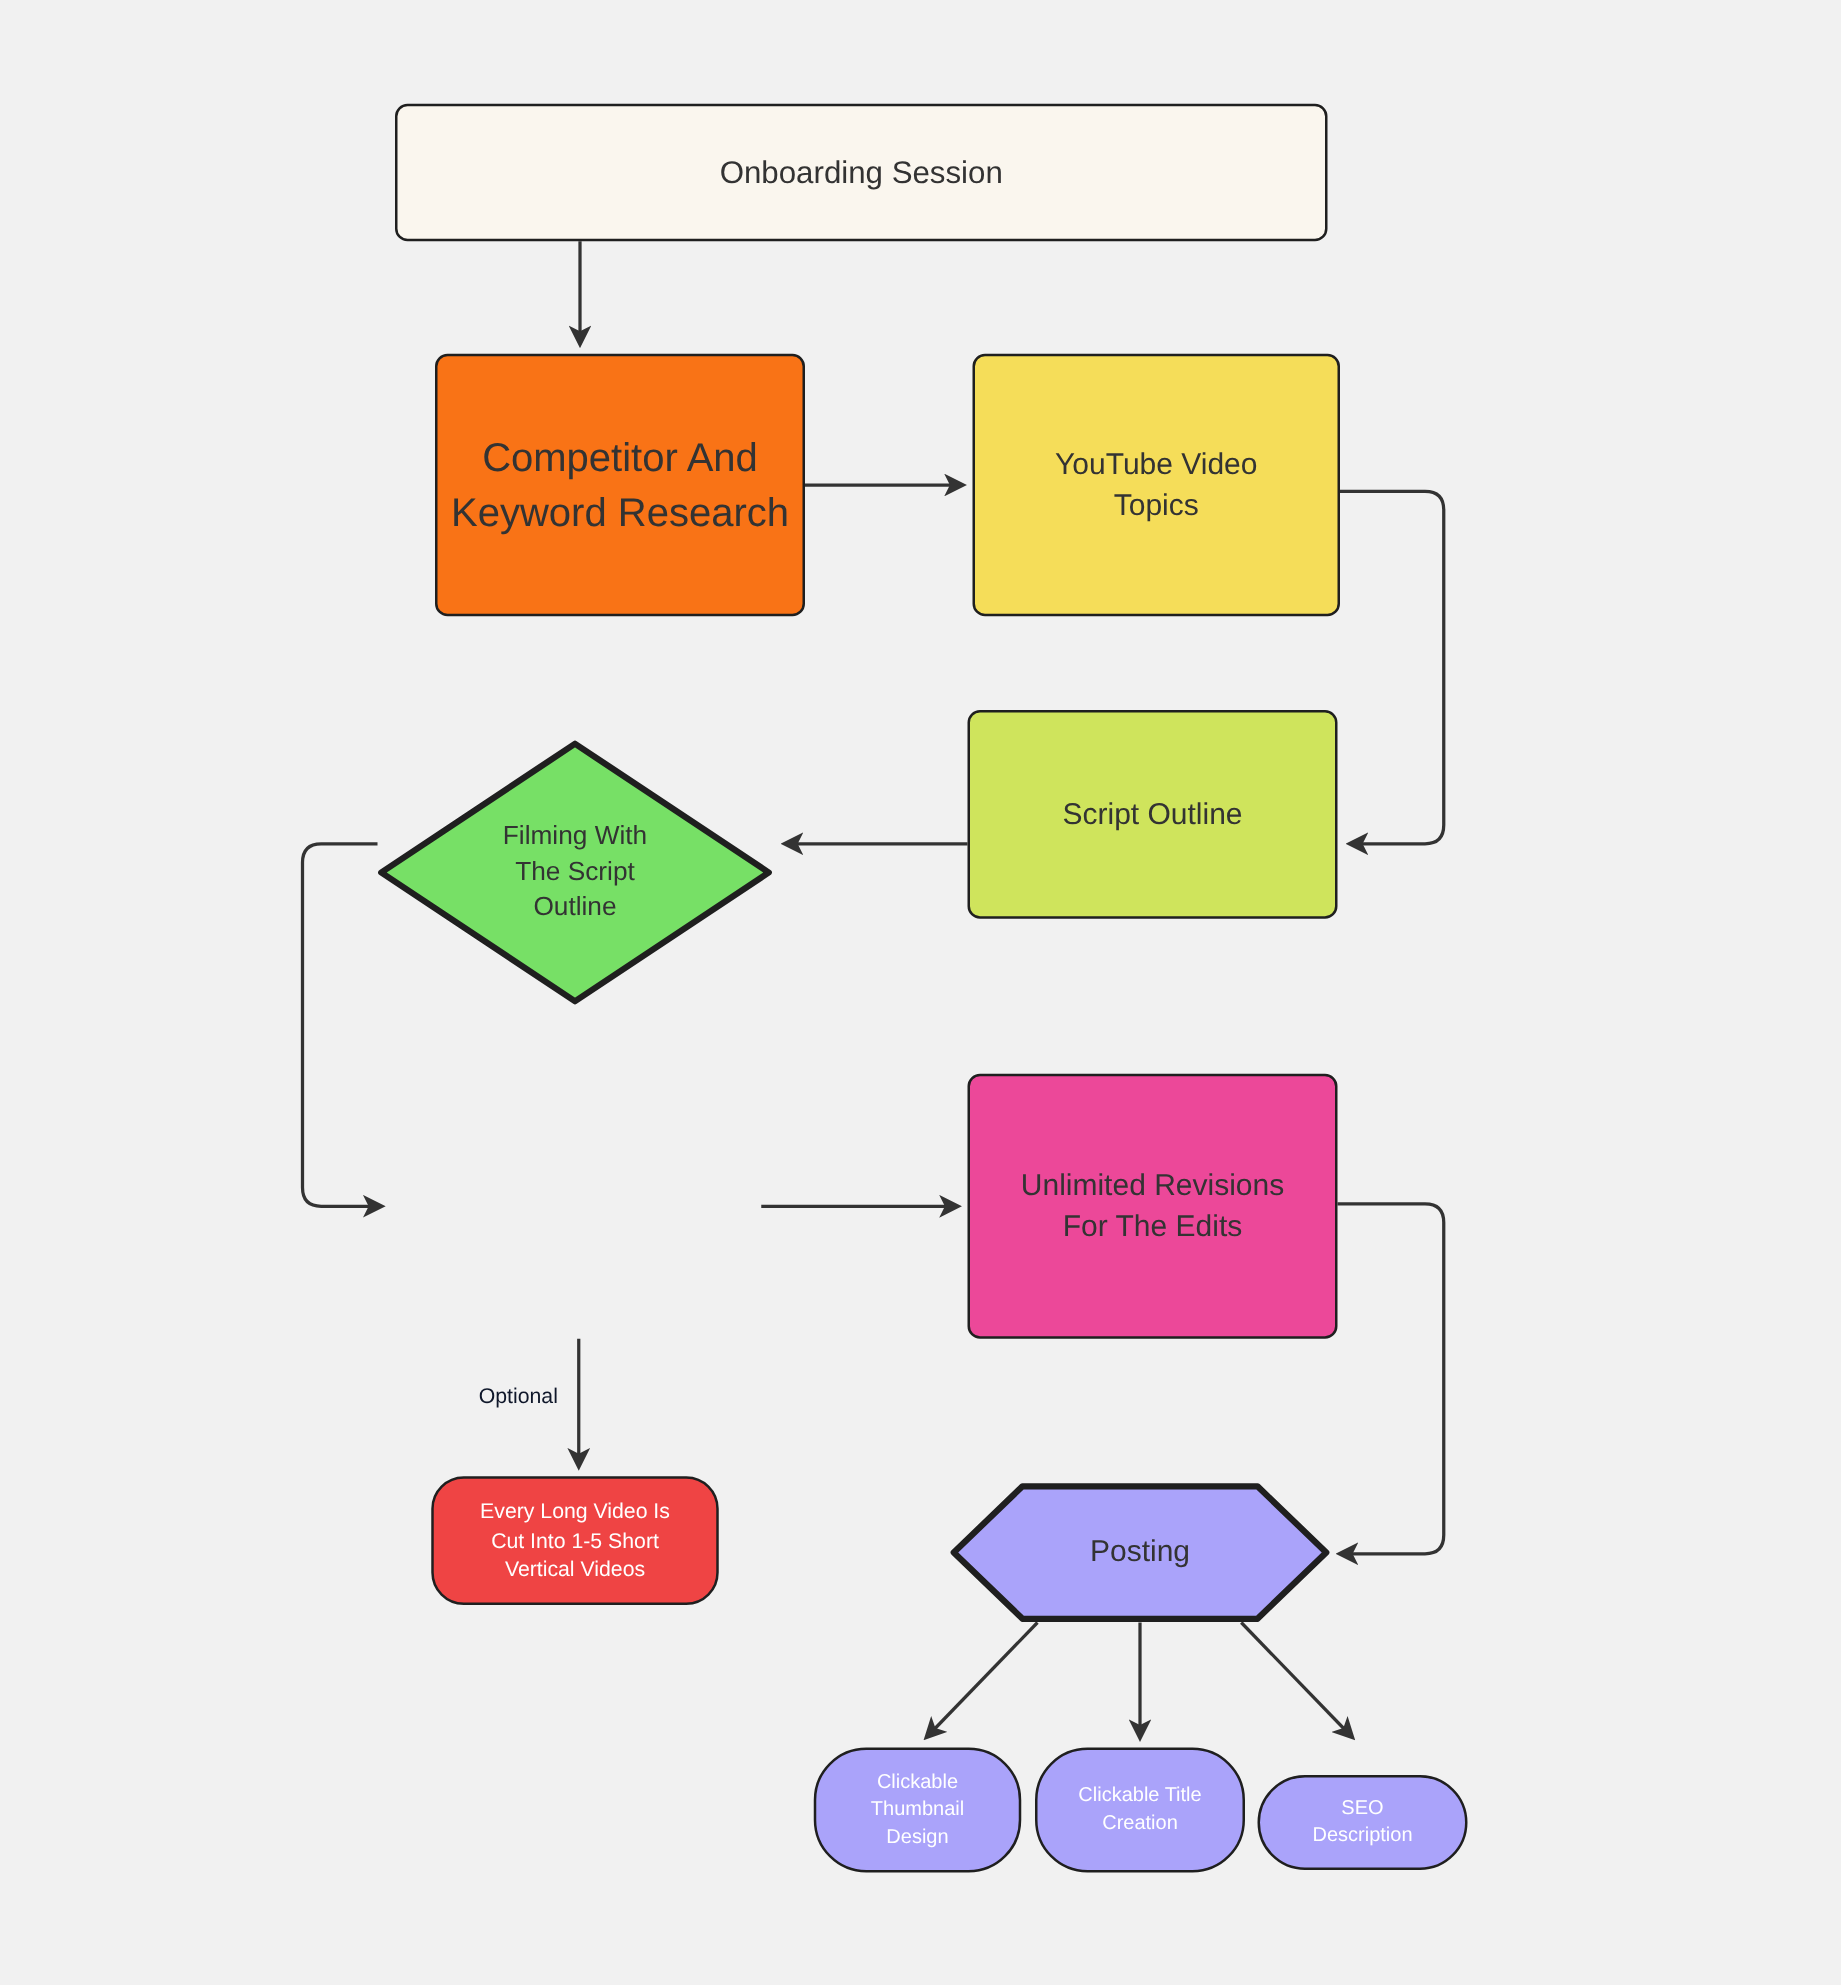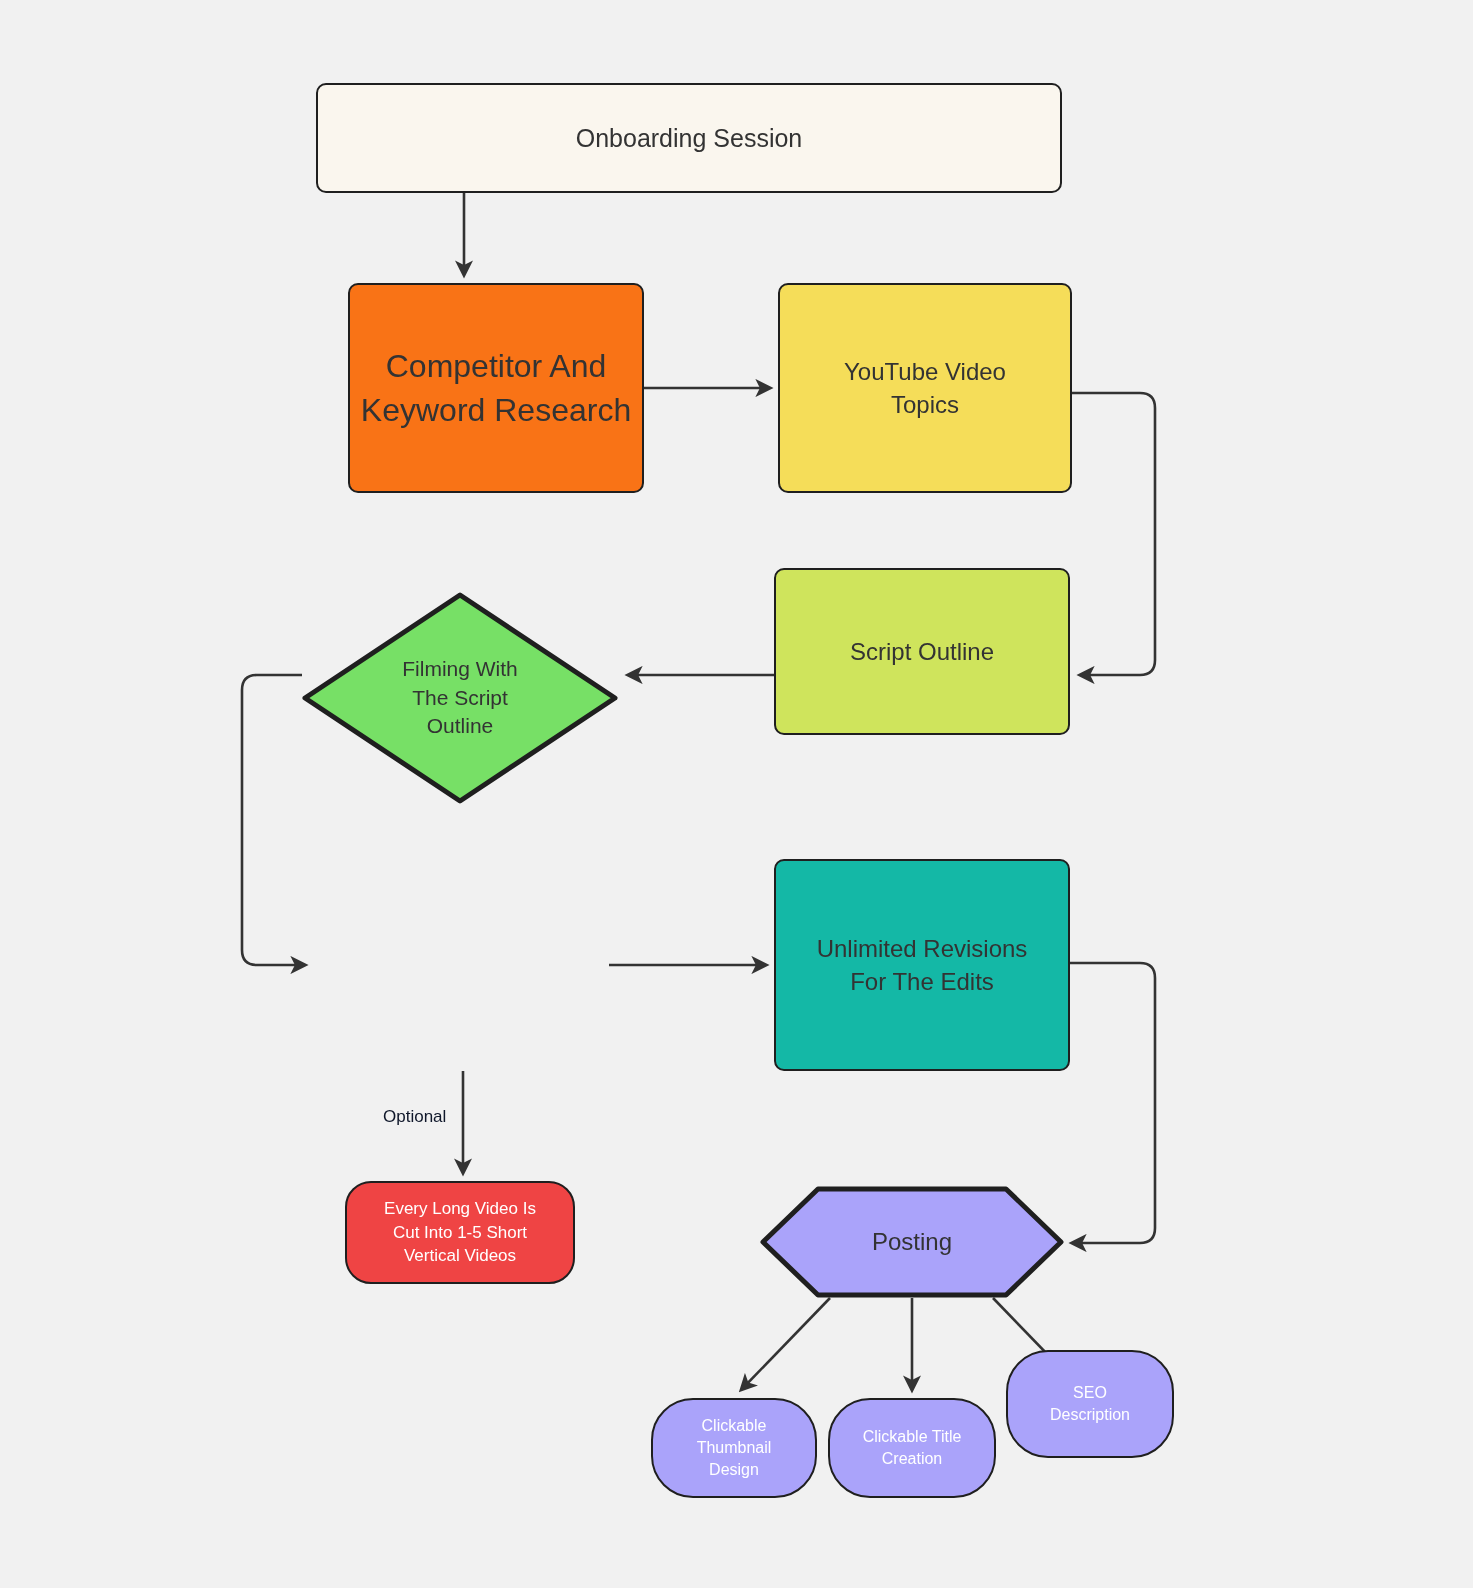--- a/index.html
+++ b/index.html
@@ -66,21 +66,21 @@
     background: #cfe45c;
     font-size: 24px;
   }
   .n-rawfiles {
     left: 313px; top: 861px; width: 296px; height: 210px;
     background: #bedcf9;
     font-size: 24px;
   }
   .n-revisions {
     left: 774px; top: 859px; width: 296px; height: 212px;
-    background: #14b8a6;
+    background: #ec4899;
     font-size: 24px;
   }
   
   .n-filming {
     left: 302px; top: 592px; width: 316px; height: 212px;
     font-size: 21px;
   }
   .n-filming .dia-shape {
     position: absolute;
     left: 0; top: 0; width: 100%; height: 100%;
@@ -114,21 +114,21 @@
   
   .leaf {
     background: #aaa3fa;
     border: 2.5px solid #1f1f1f;
     border-radius: 42px;
     color: #ffffff;
     font-size: 16px;
   }
   .n-thumb { left: 651px; top: 1398px; width: 166px; height: 100px; }
   .n-title { left: 828px; top: 1398px; width: 168px; height: 100px; }
-  .n-seo   { left: 1006px; top: 1350px; width: 168px; height: 108px; }
+  .n-seo   { left: 1006px; top: 1420px; width: 168px; height: 76px; }
 
   .edge-label {
     position: absolute;
     font-size: 17px;
     color: #0f172a;
     background: #f1f1f1;
     padding: 1px 4px;
     white-space: nowrap;
   }
   .el-optional { left: 379px; top: 1106px; }

